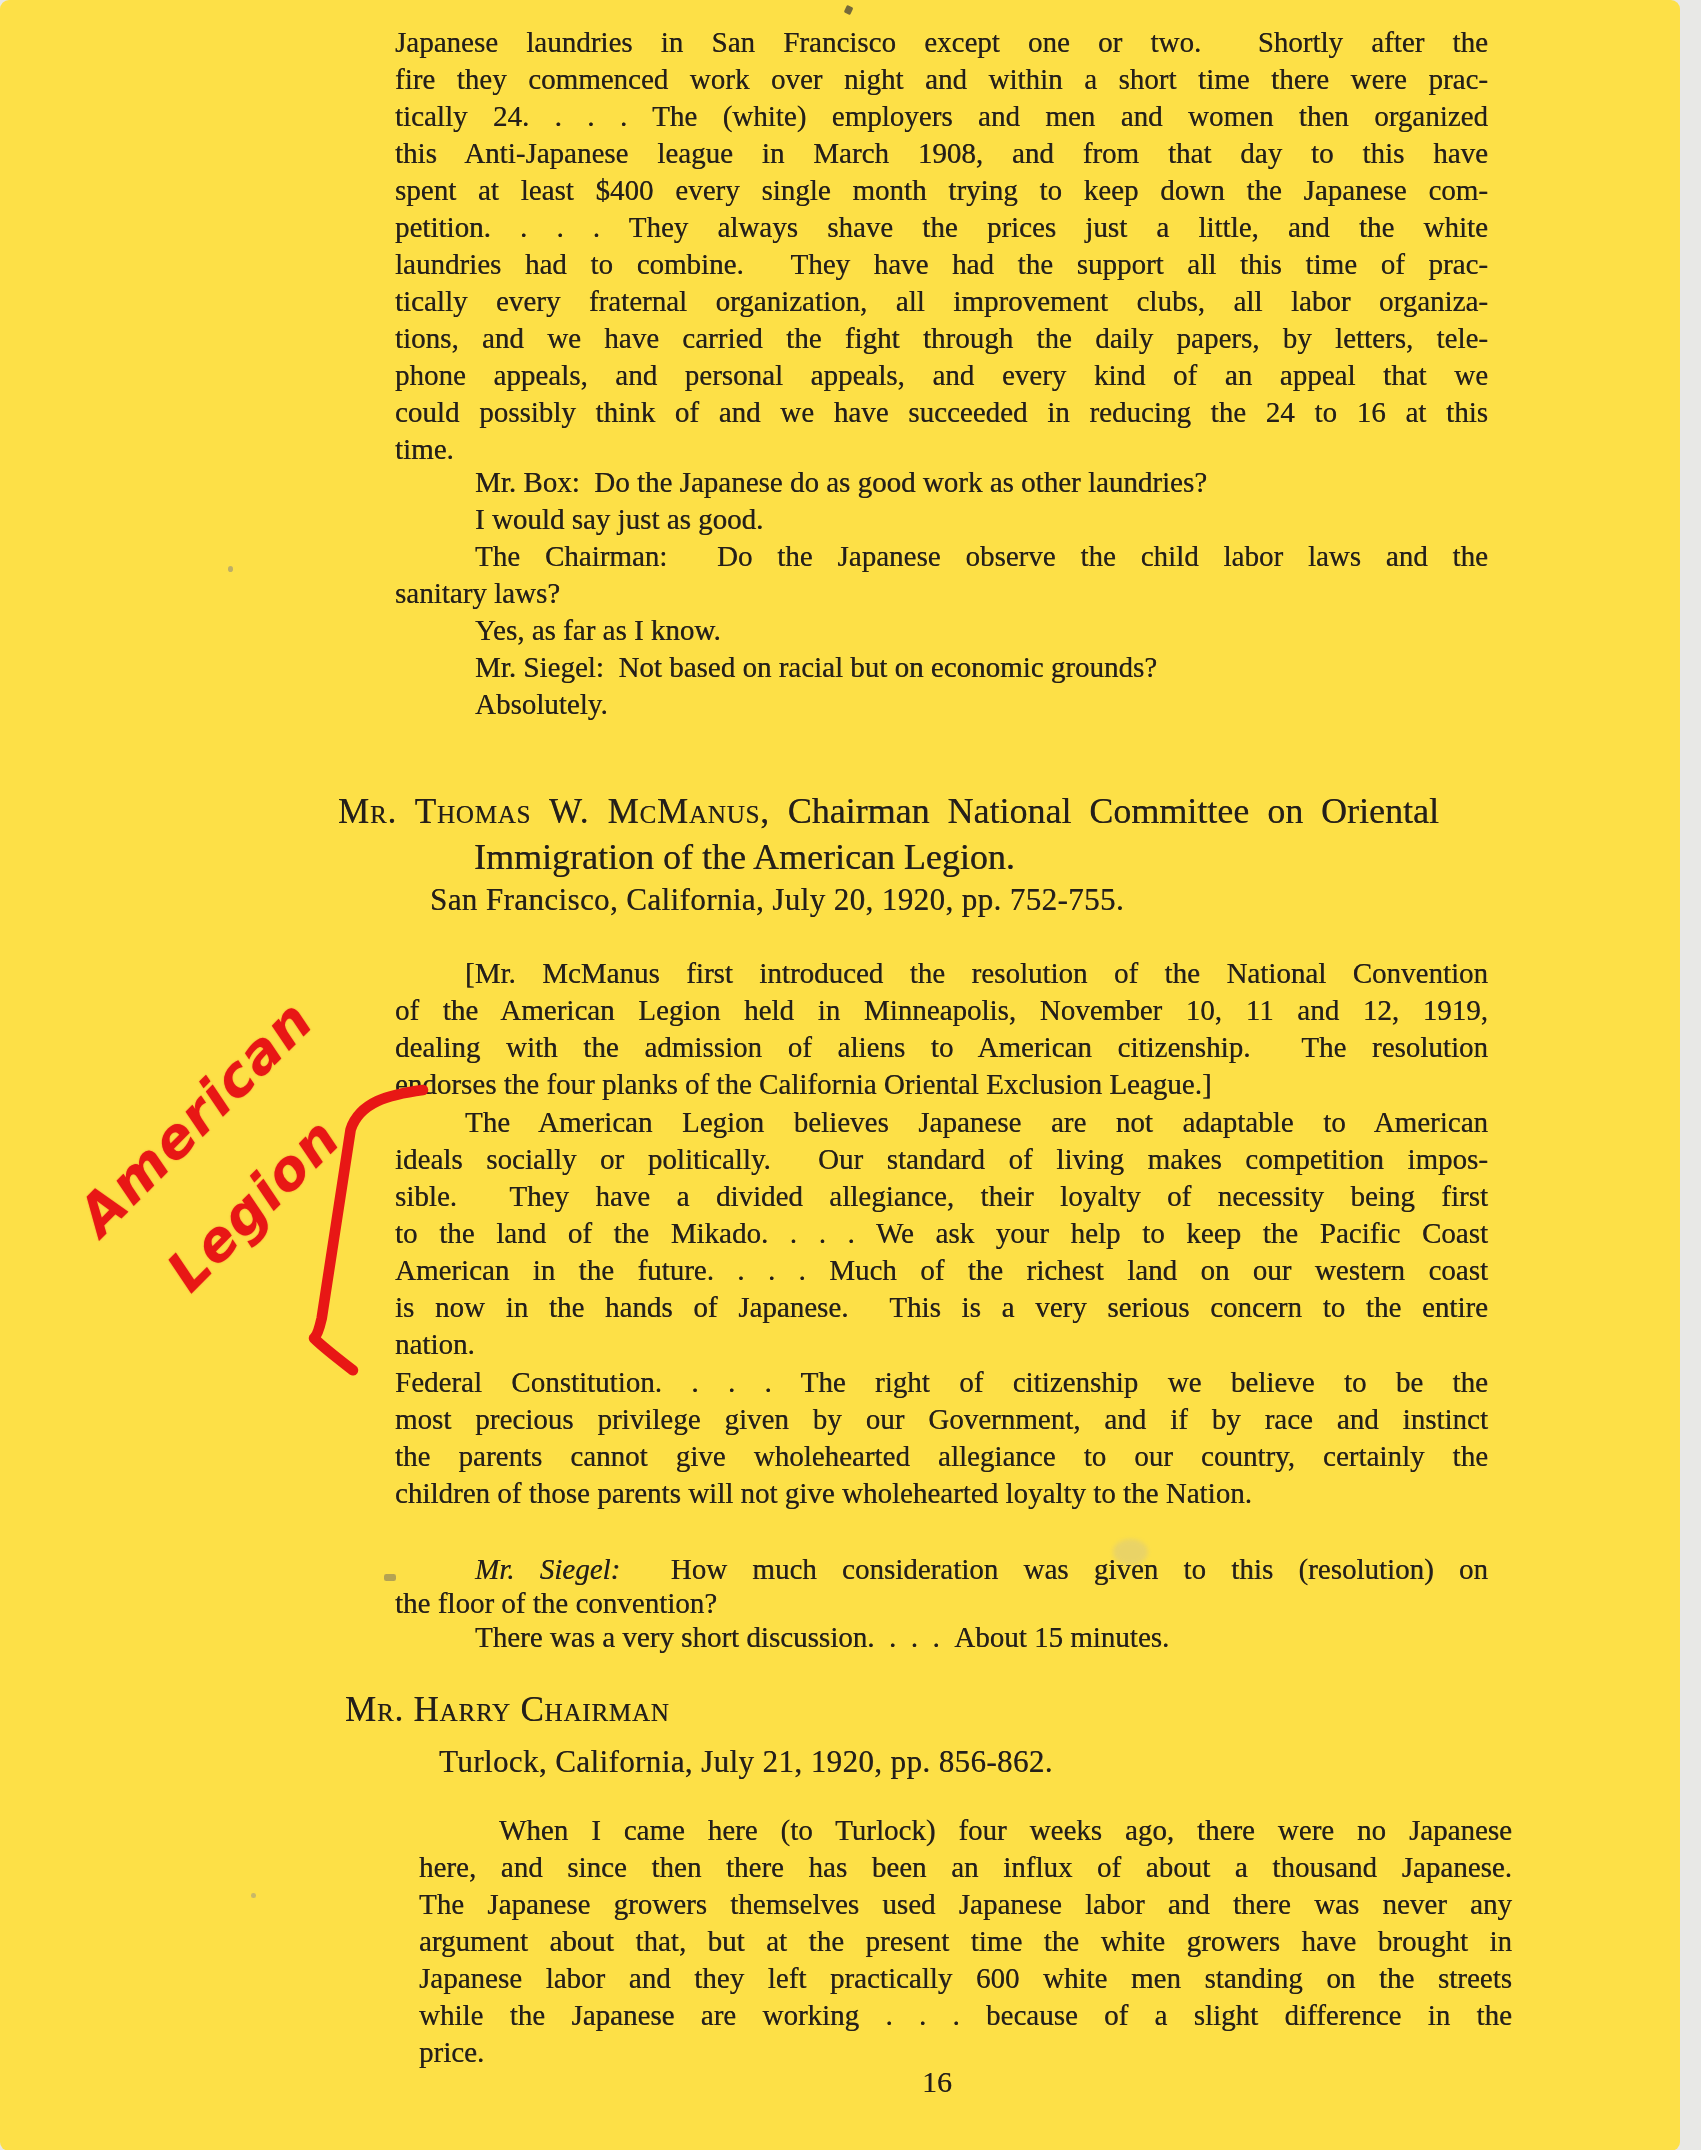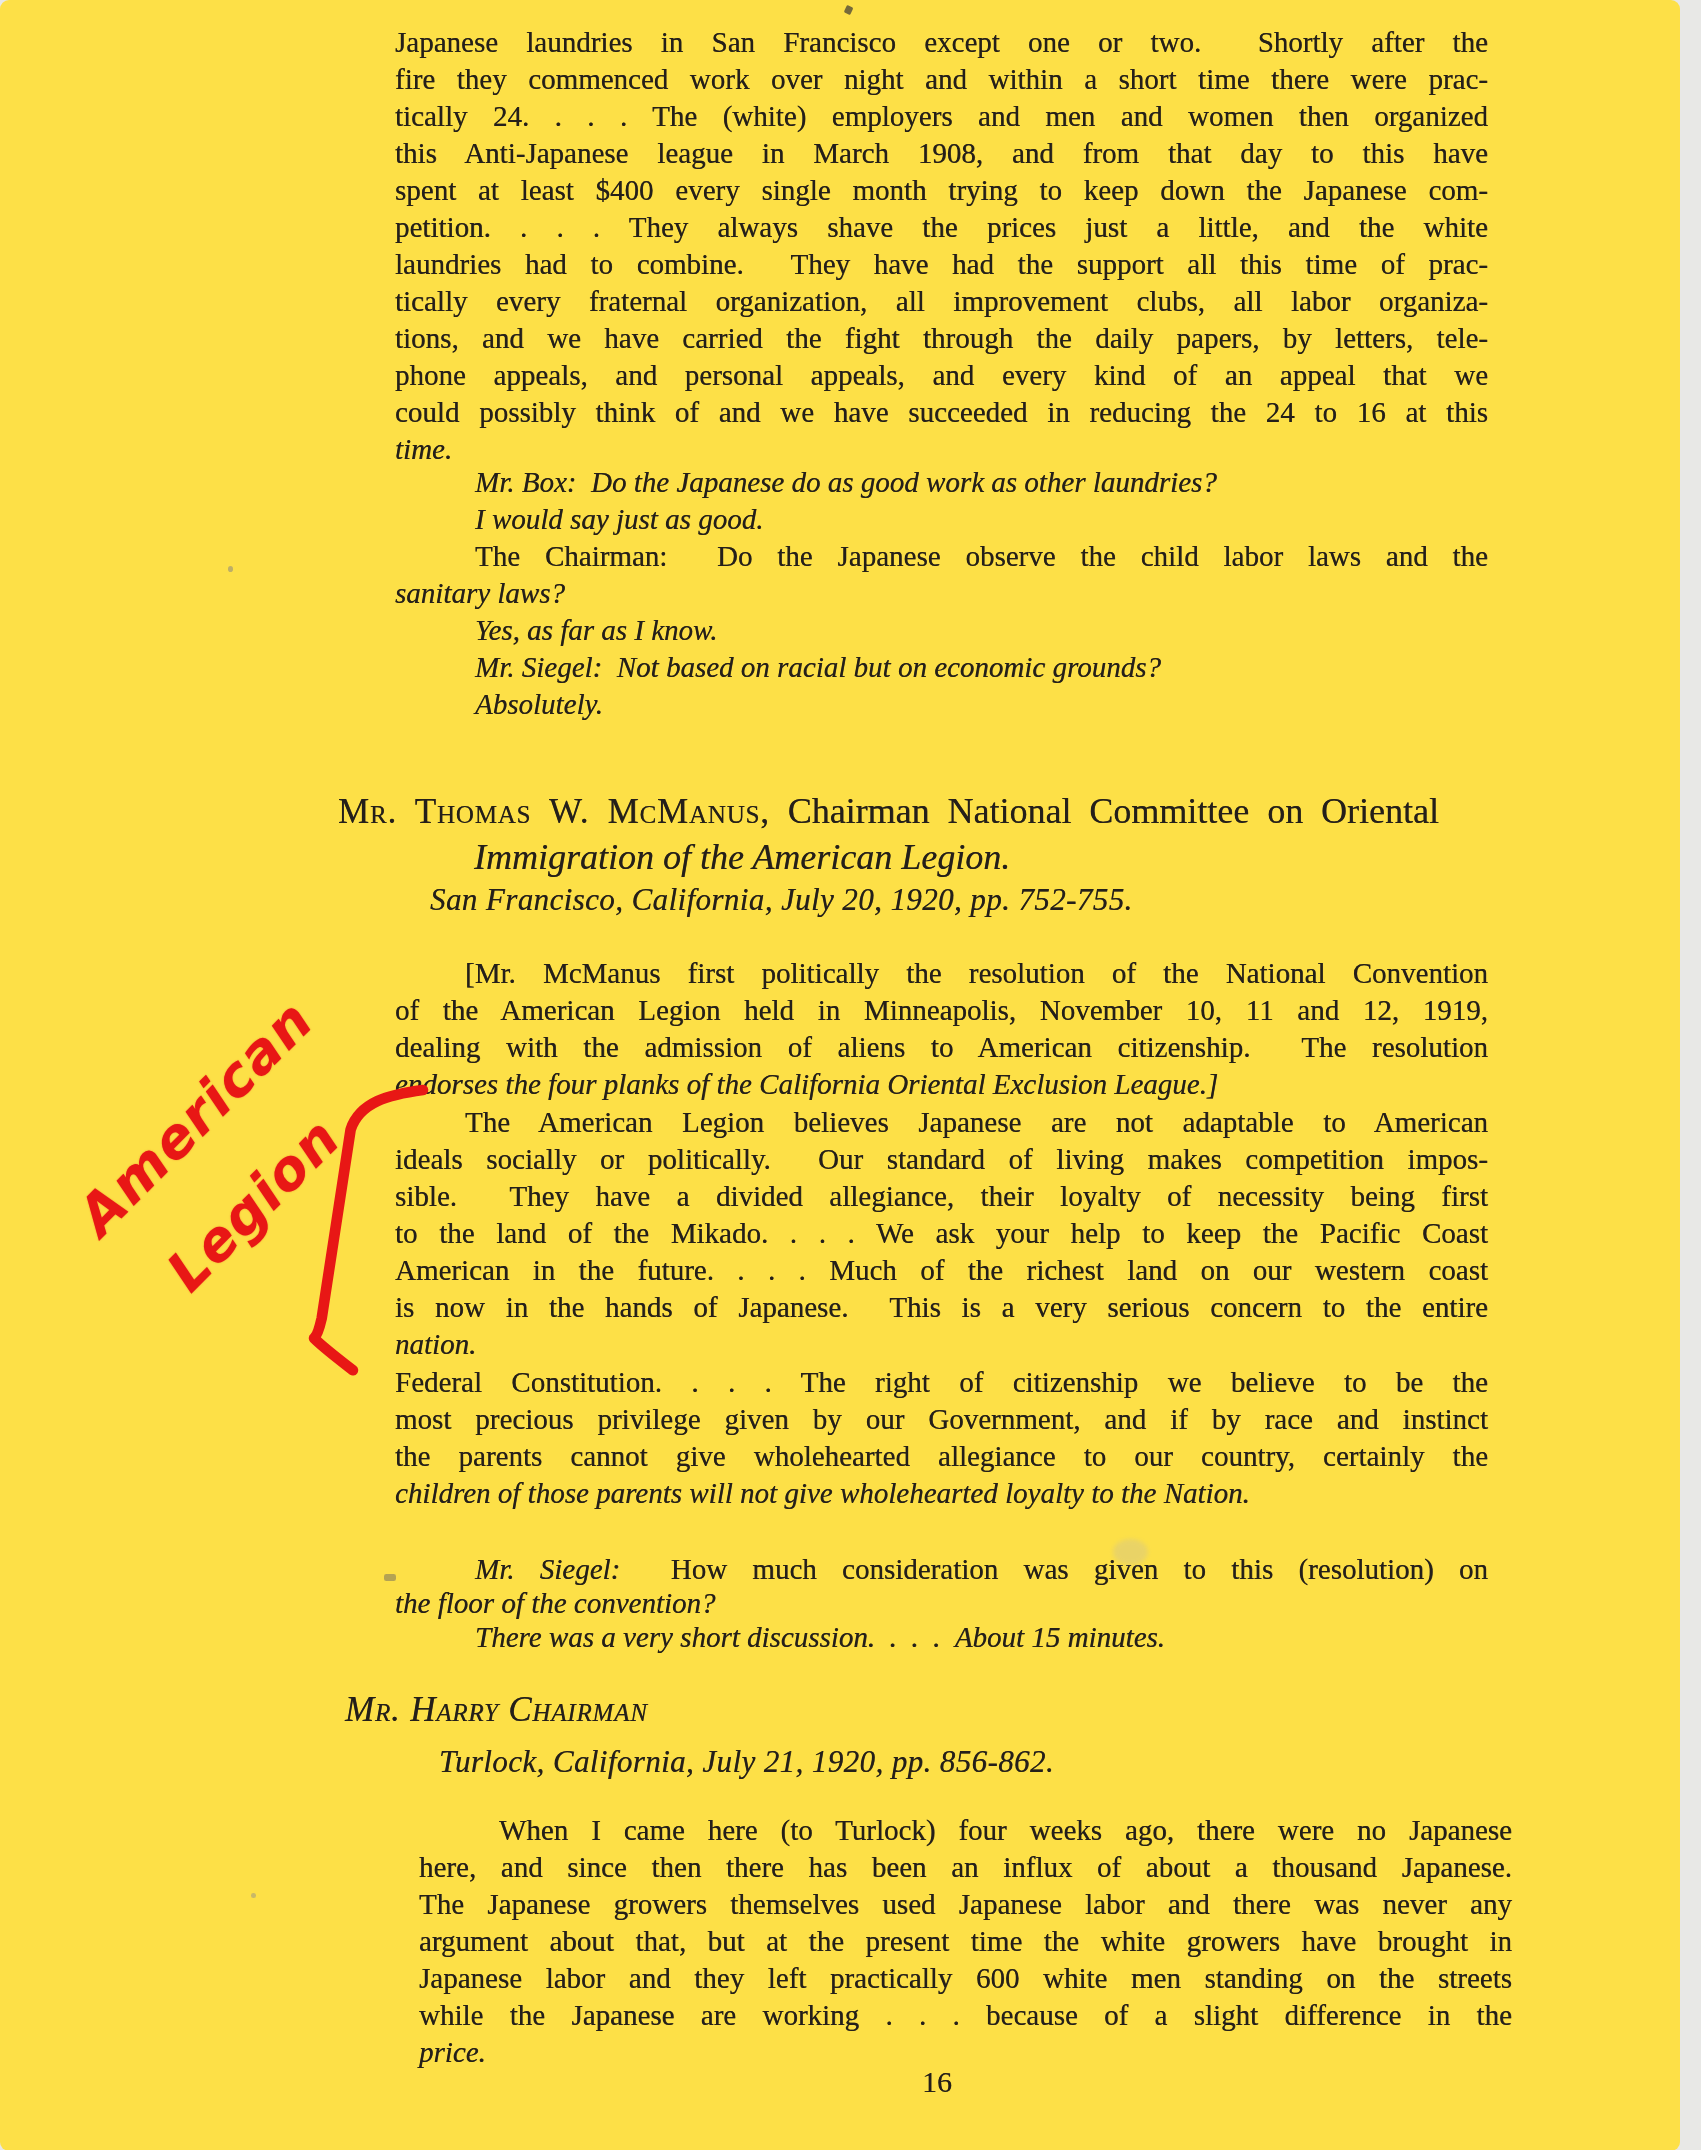--- a/index.html
+++ b/index.html
@@ -14,21 +14,21 @@
   }
   .tblock{position:absolute;}
   .line{
     display:block;
     height:37px;line-height:37px;
     font-size:29px;
     text-align:justify;text-align-last:justify;
     white-space:normal;
     text-shadow:0.3px 0.3px 0.5px rgba(35,28,22,0.75);
   }
-  .short{text-align:left;text-align-last:left;font-style:italic;}
+  .short{text-align:left;text-align-last:left;}
   .ind92{text-indent:70px;}
   .ind105{text-indent:80px;}
   .sc{font-variant:small-caps;font-size:35px;letter-spacing:0.8px;}
   .h-line{height:46px;line-height:46px;}
   .h-sub{font-size:36px;height:40px;line-height:40px;}
   .h-date{font-size:31px;height:40px;line-height:40px;letter-spacing:0.4px;}
   .d2line{height:34px;line-height:34px;}
   .ital{font-style:italic;}
   .pagenum{
     position:absolute;left:876px;top:2065px;width:122px;
@@ -91,21 +91,21 @@
     <span class="line h-line"><span class="sc">Mr. Thomas W. McManus,</span><span class="h-sub" style="display:inline;">&nbsp;Chairman National Committee on Oriental</span></span>
   </div>
   <div class="tblock" style="left:474px;top:837px;width:959px;">
     <span class="line short h-sub">Immigration of the American Legion.</span>
   </div>
   <div class="tblock" style="left:430px;top:880px;width:1005px;">
     <span class="line short h-date">San Francisco, California, July 20, 1920, pp. 752-755.</span>
   </div>
 
   <div class="tblock" style="left:395px;top:955px;width:1093px;">
-    <span class="line ind92">[Mr. McManus first politically the resolution of the National Convention</span>
+    <span class="line ind92">[Mr. McManus first introduced the resolution of the National Convention</span>
     <span class="line">of the American Legion held in Minneapolis, November 10, 11 and 12, 1919,</span>
     <span class="line">dealing with the admission of aliens to American citizenship.&nbsp; The resolution</span>
     <span class="line short">endorses the four planks of the California Oriental Exclusion League.]</span>
   </div>
 
   <div class="tblock" style="left:395px;top:1104px;width:1093px;">
     <span class="line ind92">The American Legion believes Japanese are not adaptable to American</span>
     <span class="line">ideals socially or politically.&nbsp; Our standard of living makes competition impos-</span>
     <span class="line">sible.&nbsp; They have a divided allegiance, their loyalty of necessity being first</span>
     <span class="line">to the land of the Mikado. . . . We ask your help to keep the Pacific Coast</span>

